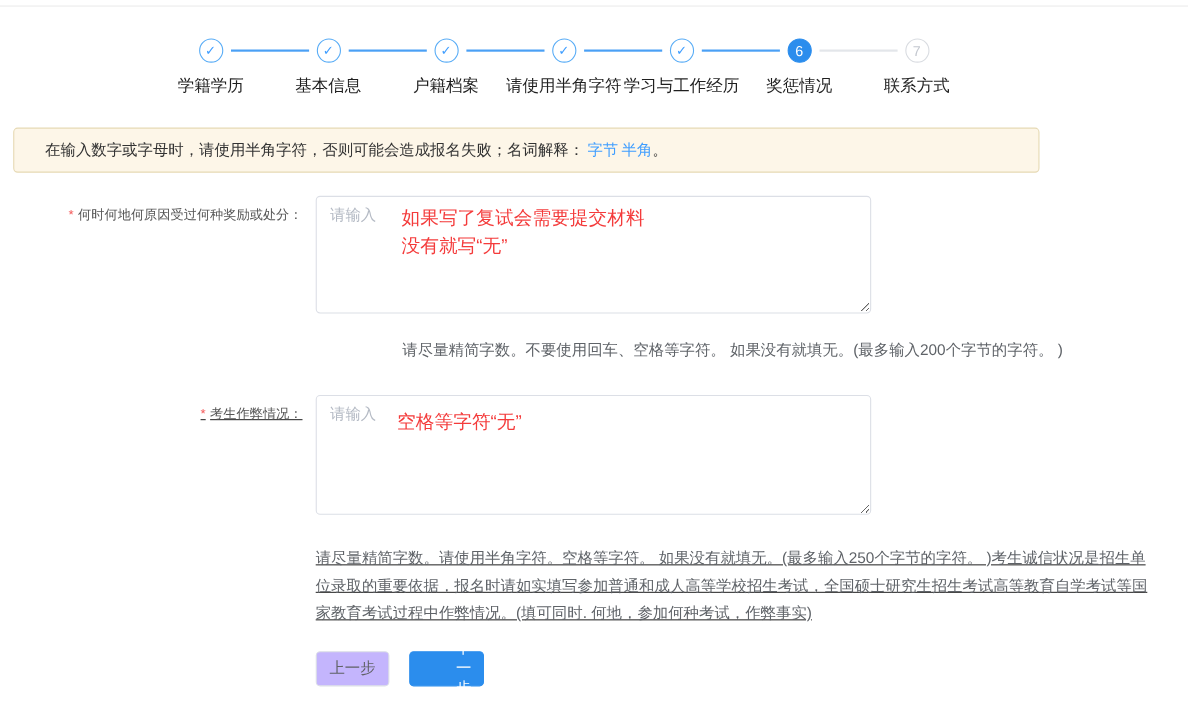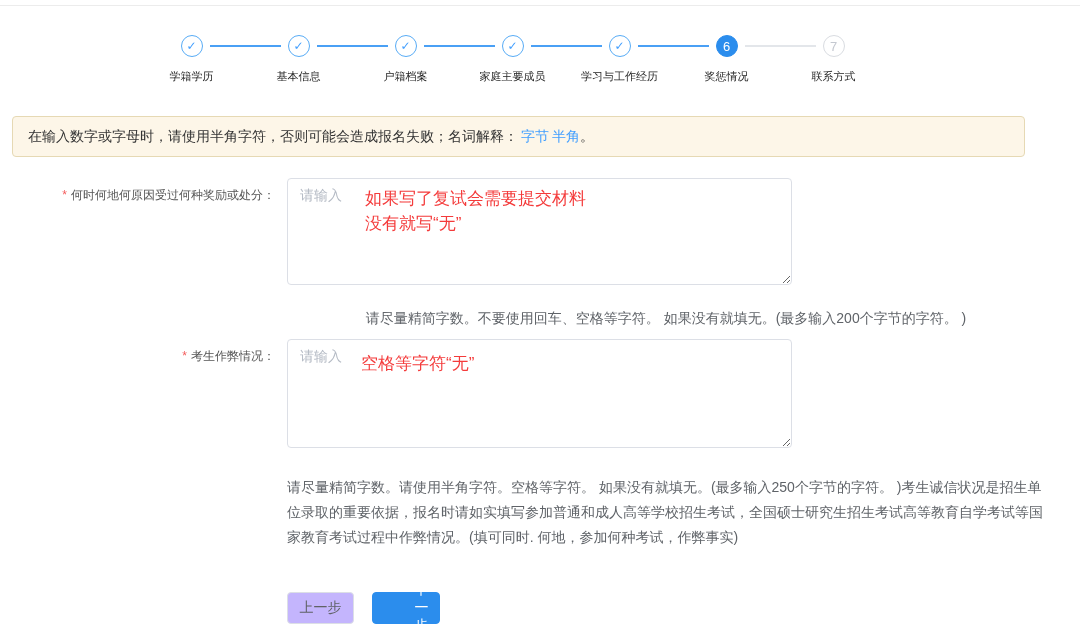--- a/index.html
+++ b/index.html
@@ -29,33 +29,33 @@
   .stepper{position:absolute;left:138px;top:35px;display:flex;}
   .step{width:107px;display:flex;flex-direction:column;align-items:center;position:relative;}
   .step .circle{
     width:22px;height:22px;border-radius:50%;border:1px solid var(--done-border);
     background:#fff;color:var(--done-check);
     display:flex;align-items:center;justify-content:center;
     font-size:12px;line-height:1;z-index:2;
   }
   .step.current .circle{background:var(--primary);border-color:var(--primary);color:#fff;font-size:13px;}
   .step.upcoming .circle{border-color:var(--upcoming-border);color:var(--upcoming-text);font-size:13px;}
-  .step .step-label{margin-top:12px;font-size:11px;color:#1f1f1f;white-space:nowrap;}
+  .step .step-label{margin-top:12px;font-size:15px;color:#1f1f1f;white-space:nowrap;}
   .step.upcoming .step-label{color:#1f1f1f;}
   .step:not(:last-child)::after{
     content:"";position:absolute;top:10px;left:calc(50% + 18px);
     width:calc(100% - 36px);height:2px;background:var(--line-blue);z-index:1;
   }
   .step.line-gray:not(:last-child)::after{background:var(--line-gray);}
 
   
   .notice{
-    position:absolute;left:12px;top:116px;width:1013px;height:41px;
+    position:absolute;left:12px;top:116px;width:933px;height:41px;
     background:var(--banner-bg);border:1px solid var(--banner-border);border-radius:4px;
-    display:flex;align-items:center;padding:0 15px;font-size:14px;color:#333;
+    display:flex;align-items:center;padding:0 28px;font-size:14px;color:#333;
   }
   .notice a{color:var(--link);text-decoration:none;cursor:pointer;}
   .notice .lnk{margin-left:3px;}
 
   
   .form-row{position:absolute;left:0;display:flex;align-items:flex-start;}
   .form-label{
     width:275px;text-align:right;padding:9px 0 0 0;margin-right:12px;
     font-size:12px;color:#555;white-space:nowrap;
   }
@@ -102,21 +102,21 @@
   <div class="step done">
     <div class="circle">✓</div>
     <div class="step-label">基本信息</div>
   </div>
   <div class="step done">
     <div class="circle">✓</div>
     <div class="step-label">户籍档案</div>
   </div>
   <div class="step done">
     <div class="circle">✓</div>
-    <div class="step-label">家庭主要成员</div>
+    <div class="step-label">请使用半角字符</div>
   </div>
   <div class="step done">
     <div class="circle">✓</div>
     <div class="step-label">学习与工作经历</div>
   </div>
   <div class="step current line-gray">
     <div class="circle">6</div>
     <div class="step-label">奖惩情况</div>
   </div>
   <div class="step upcoming">
@@ -139,21 +139,21 @@
       <textarea class="ta-1" placeholder="请输入" style=""></textarea>
       <div class="annotation annotation-1">
         <div>如果写了复试会需要提交材料</div>
         <div>没有就写“无”</div>
       </div>
     </div>
     <div class="helper helper-1">请尽量精简字数。不要使用回车、空格等字符。 如果没有就填无。(最多输入200个字节的字符。 )</div>
   </div>
 </div>
 
-<div class="form-row" style="top:339px;">
+<div class="form-row" style="top:359px;text-decoration:underline;">
   <div class="form-label"><span class="req">*</span><span>考生作弊情况：</span></div>
   <div class="form-field">
     <div class="ta-wrap">
       <textarea class="ta-2" placeholder="请输入" style=""></textarea>
       <div class="annotation annotation-2">
         <div>空格等字符“无”</div>
       </div>
     </div>
     <div class="helper helper-2">请尽量精简字数。请使用半角字符。空格等字符。 如果没有就填无。(最多输入250个字节的字符。 )考生诚信状况是招生单位录取的重要依据，报名时请如实填写参加普通和成人高等学校招生考试，全国硕士研究生招生考试高等教育自学考试等国家教育考试过程中作弊情况。(填可同时. 何地，参加何种考试，作弊事实)</div>
   </div>

